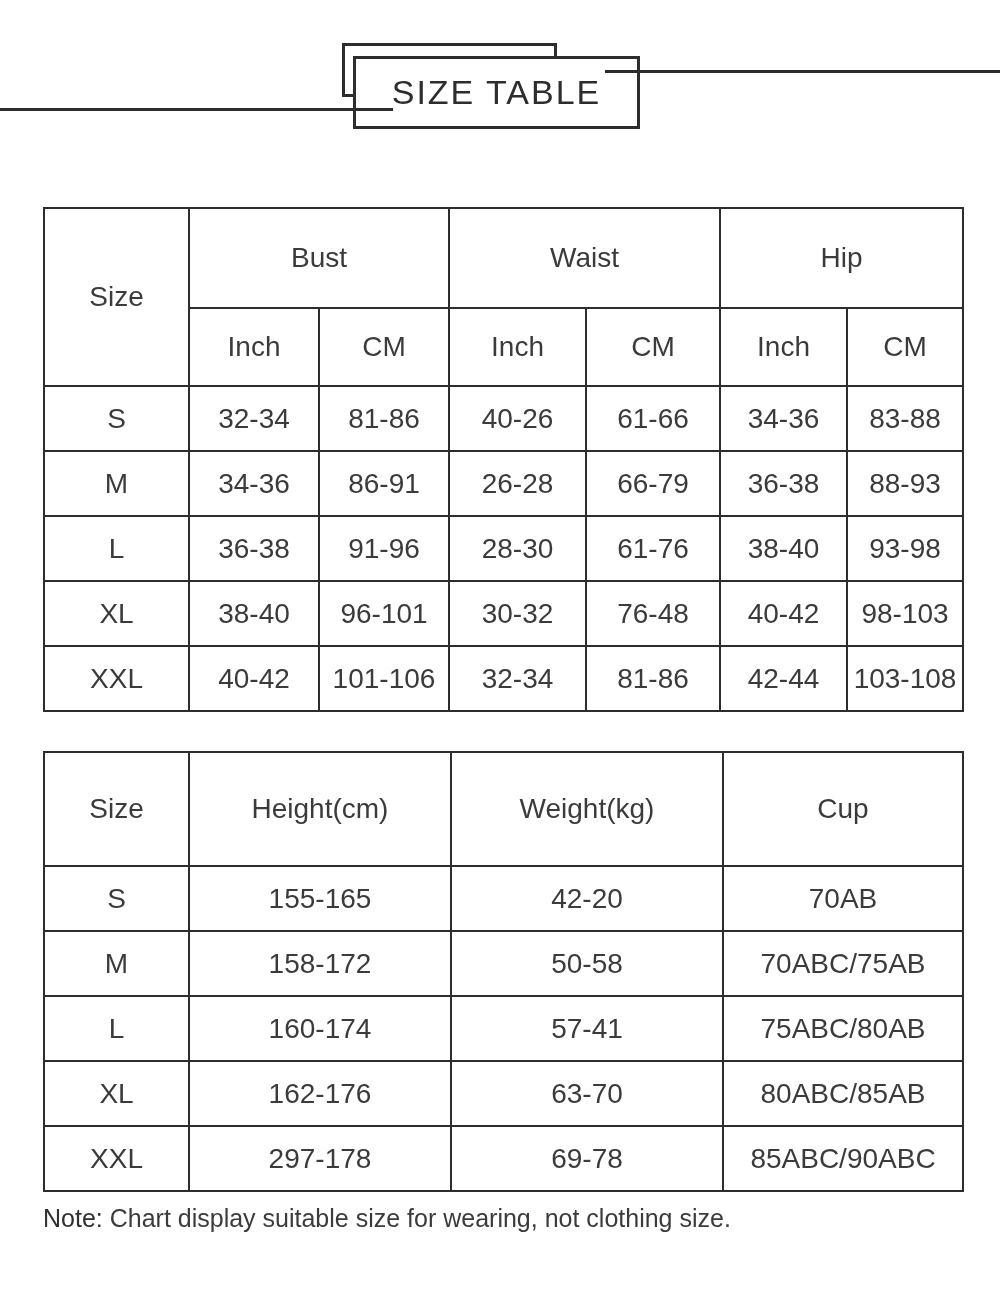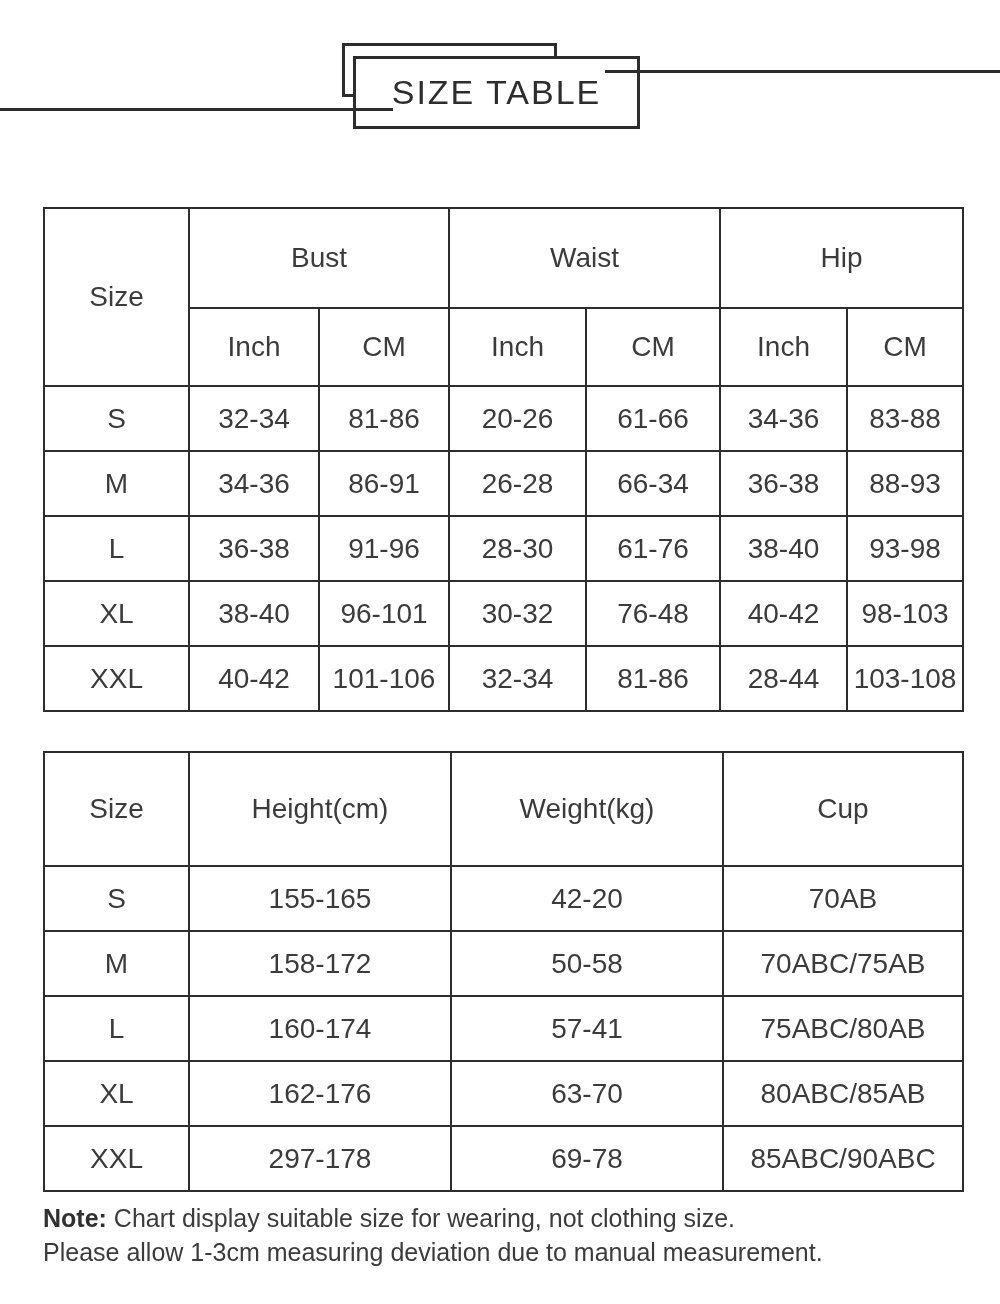--- a/index.html
+++ b/index.html
@@ -48,21 +48,21 @@
   .t1 tbody tr { height:65px; }
   .t2 thead tr { height:114px; }
   .t2 tbody tr { height:65px; }
 
   
   .note {
     position:absolute; left:43px; top:1201px; width:920px;
     font-size:25px; line-height:34px; color:#3b3b3b;
   }
   .note p { margin:0; }
-  .note .note-label { font-weight:700; color:#303030; }
+  .note .note-label { font-weight:400; color:#303030; }
 </style>
 </head>
 <body>
 
 <div class="page">
 
   <div class="decor-line line-left"></div>
   <div class="decor-line line-right"></div>
   <div class="box-back"></div>
   <div class="box-front">
@@ -93,31 +93,31 @@
         <th>CM</th>
         <th>Inch</th>
         <th>CM</th>
       </tr>
     </thead>
     <tbody>
       <tr>
         <td>S</td>
         <td>32-34</td>
         <td>81-86</td>
-        <td>20-26</td>
+        <td>40-26</td>
         <td>61-66</td>
         <td>34-36</td>
         <td>83-88</td>
       </tr>
       <tr>
         <td>M</td>
         <td>34-36</td>
         <td>86-91</td>
         <td>26-28</td>
-        <td>66-34</td>
+        <td>66-79</td>
         <td>36-38</td>
         <td>88-93</td>
       </tr>
       <tr>
         <td>L</td>
         <td>36-38</td>
         <td>91-96</td>
         <td>28-30</td>
         <td>61-76</td>
         <td>38-40</td>
@@ -131,21 +131,21 @@
         <td>76-48</td>
         <td>40-42</td>
         <td>98-103</td>
       </tr>
       <tr>
         <td>XXL</td>
         <td>40-42</td>
         <td>101-106</td>
         <td>32-34</td>
         <td>81-86</td>
-        <td>28-44</td>
+        <td>42-44</td>
         <td>103-108</td>
       </tr>
     </tbody>
   </table>
 
   <table class="t2">
     <colgroup>
       <col style="width:145px">
         <col style="width:262px">
         <col style="width:272px">
@@ -188,16 +188,15 @@
         <td>XXL</td>
         <td>297-178</td>
         <td>69-78</td>
         <td>85ABC/90ABC</td>
       </tr>
     </tbody>
   </table>
 
   <div class="note">
     <p><span class="note-label">Note:</span><span> Chart display suitable size for wearing, not clothing size.</span></p>
-    <p>Please allow 1-3cm measuring deviation due to manual measurement.</p>
   </div>
 
 </div>
 
 </body></html>

